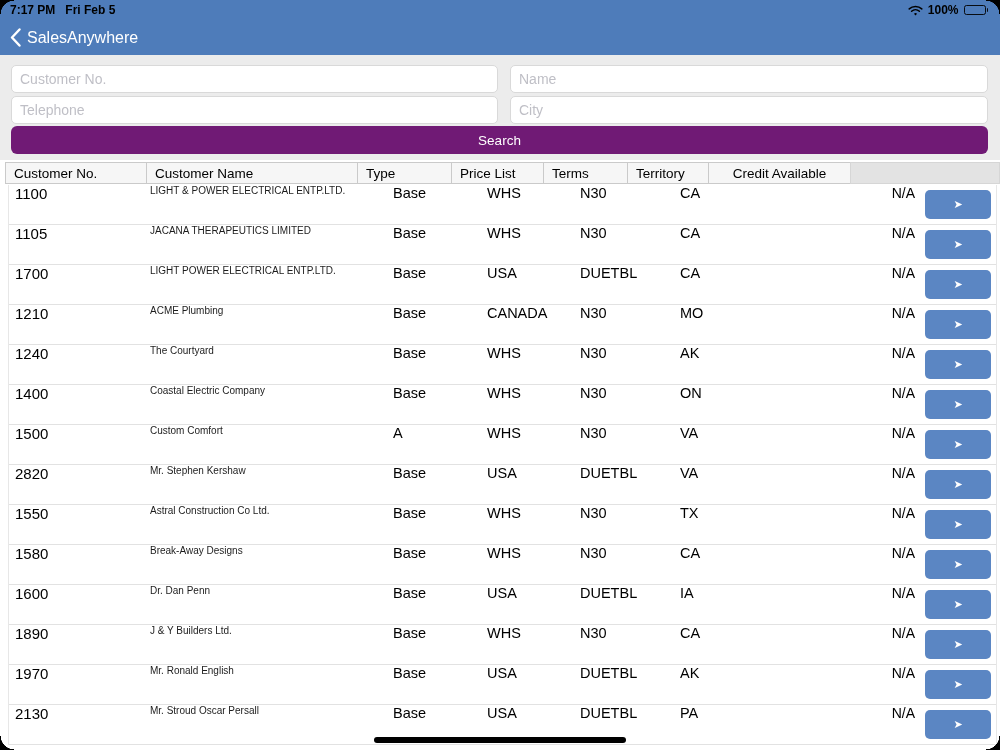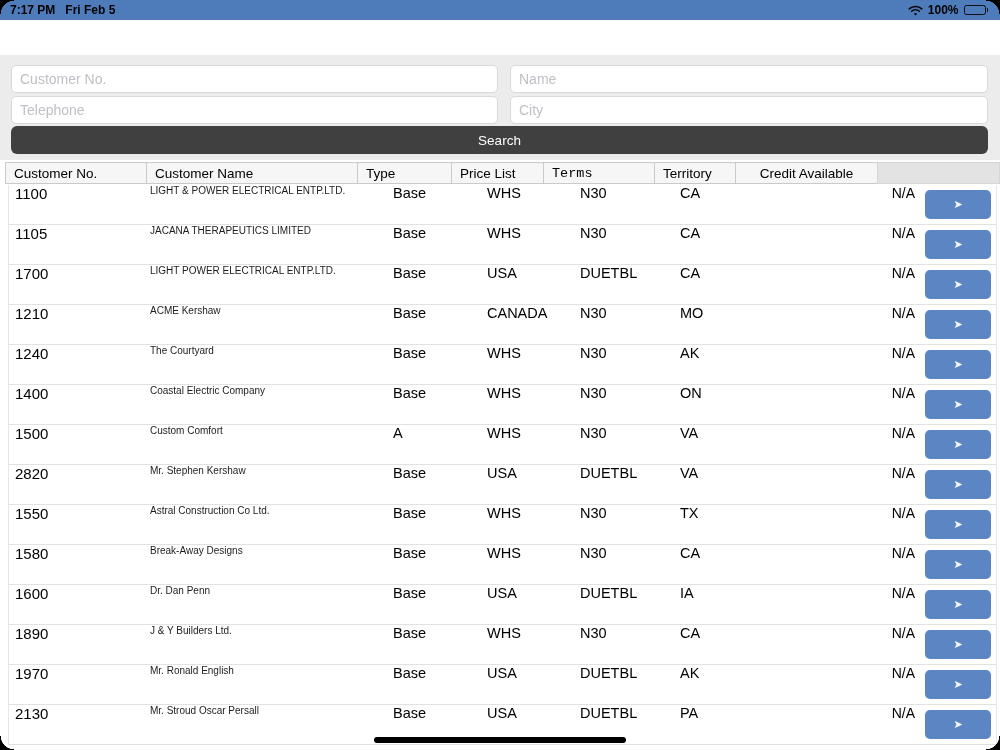--- a/index.html
+++ b/index.html
@@ -27,33 +27,33 @@
 
   
   .search-panel { position:absolute; left:0; top:55px; width:1000px; height:105px; background:#ececec; }
   .search-input { position:absolute; height:28px; background:#fff; border:1px solid #d9d9d9; border-radius:5px;
                   font-size:14px; font-family:"Liberation Sans", sans-serif; color:#333; padding:0 8px; outline:none; }
   .search-input::placeholder { color:#bfbfc6; }
   #inp-custno  { left:11px;  top:10px; width:487px; }
   #inp-name    { left:510px; top:10px; width:478px; }
   #inp-phone   { left:11px;  top:41px; width:487px; }
   #inp-city    { left:510px; top:41px; width:478px; }
-  .search-btn { position:absolute; left:11px; top:71px; width:977px; height:28px; background:#404040;
+  .search-btn { position:absolute; left:11px; top:71px; width:977px; height:28px; background:#701a75;
                 border:none; border-radius:6px; color:#fff; font-size:13.5px;
                 font-family:"Liberation Sans", sans-serif; cursor:pointer; }
 
   
   .thead { position:absolute; left:5px; top:162px; width:995px; height:22px; display:flex; }
   .th { height:22px; border:1px solid #cacaca; margin-right:-1px; background:#f6f6f6;
         font-size:13.5px; color:#000; display:flex; align-items:center; padding-left:8px; }
   .th.center { justify-content:center; padding-left:0; }
   .th-filler { flex:1; height:22px; background:#e3e3e3; border:1px solid #d6d6d6; }
 
   .w-no{width:142px;} .w-name{width:212px;} .w-type{width:95px;} .w-price{width:93px;}
-  .w-terms{width:112px;font-family:Liberation Mono, monospace;} .w-terr{width:82px;} .w-credit{width:143px;}
+  .w-terms{width:85px;} .w-terr{width:82px;} .w-credit{width:143px;}
 
   
   .tbody { position:absolute; left:8px; top:185px; width:989px;
            border-left:1px solid #e7e7e7; border-right:1px solid #e7e7e7; }
   .row { position:relative; height:40px; display:flex; align-items:flex-start; background:#fff;
          border-bottom:1px solid #e2e2e2; }
   .cell { white-space:nowrap; overflow:hidden; color:#000; }
   .c-no     { width:139px; padding-left:6px; font-size:15px; }
   .c-name   { width:243px; padding-left:2px; font-size:10px; color:#1c1c1c; }
   .c-type   { width:95px;  padding-left:2px; font-size:14.5px; }
@@ -94,20 +94,30 @@
         </svg>
       </span>
       <span>100%</span>
       <span class="battery">
         <span class="batt-body"><span class="batt-fill"></span></span>
           <span class="batt-tip"></span>
       </span>
     </div>
   </div>
 
+  <div class="navbar">
+    <button class="back-btn">
+      <span>
+        <svg width="11" height="19" viewBox="0 0 11 19">
+          <polyline points="9.5,1.5 2,9.5 9.5,17.5" fill="none" stroke="#fff" stroke-width="2.4" stroke-linecap="round" stroke-linejoin="round"></polyline>
+        </svg>
+      </span>
+      <span>SalesAnywhere</span>
+    </button>
+  </div>
 
   <div class="search-panel">
     <input id="inp-custno" class="search-input" placeholder="Customer No." style="">
     <input id="inp-name" class="search-input" placeholder="Name" style="">
     <input id="inp-city" class="search-input" placeholder="City" style="">
     <input id="inp-phone" class="search-input" placeholder="Telephone" style="">
     <button class="search-btn">Search</button>
   </div>
 
   <div class="thead">
@@ -156,21 +166,21 @@
       <div class="cell c-terms">DUETBL</div>
       <div class="cell c-terr">CA</div>
       <div class="cell c-credit">N/A</div>
       <button class="row-btn">
         <span class="arrow">➤</span>
       </button>
     </div>
 
     <div class="row">
       <div class="cell c-no">1210</div>
-      <div class="cell c-name">ACME Kershaw</div>
+      <div class="cell c-name">ACME Plumbing</div>
       <div class="cell c-type">Base</div>
       <div class="cell c-price">CANADA</div>
       <div class="cell c-terms">N30</div>
       <div class="cell c-terr">MO</div>
       <div class="cell c-credit">N/A</div>
       <button class="row-btn">
         <span class="arrow">➤</span>
       </button>
     </div>
 

